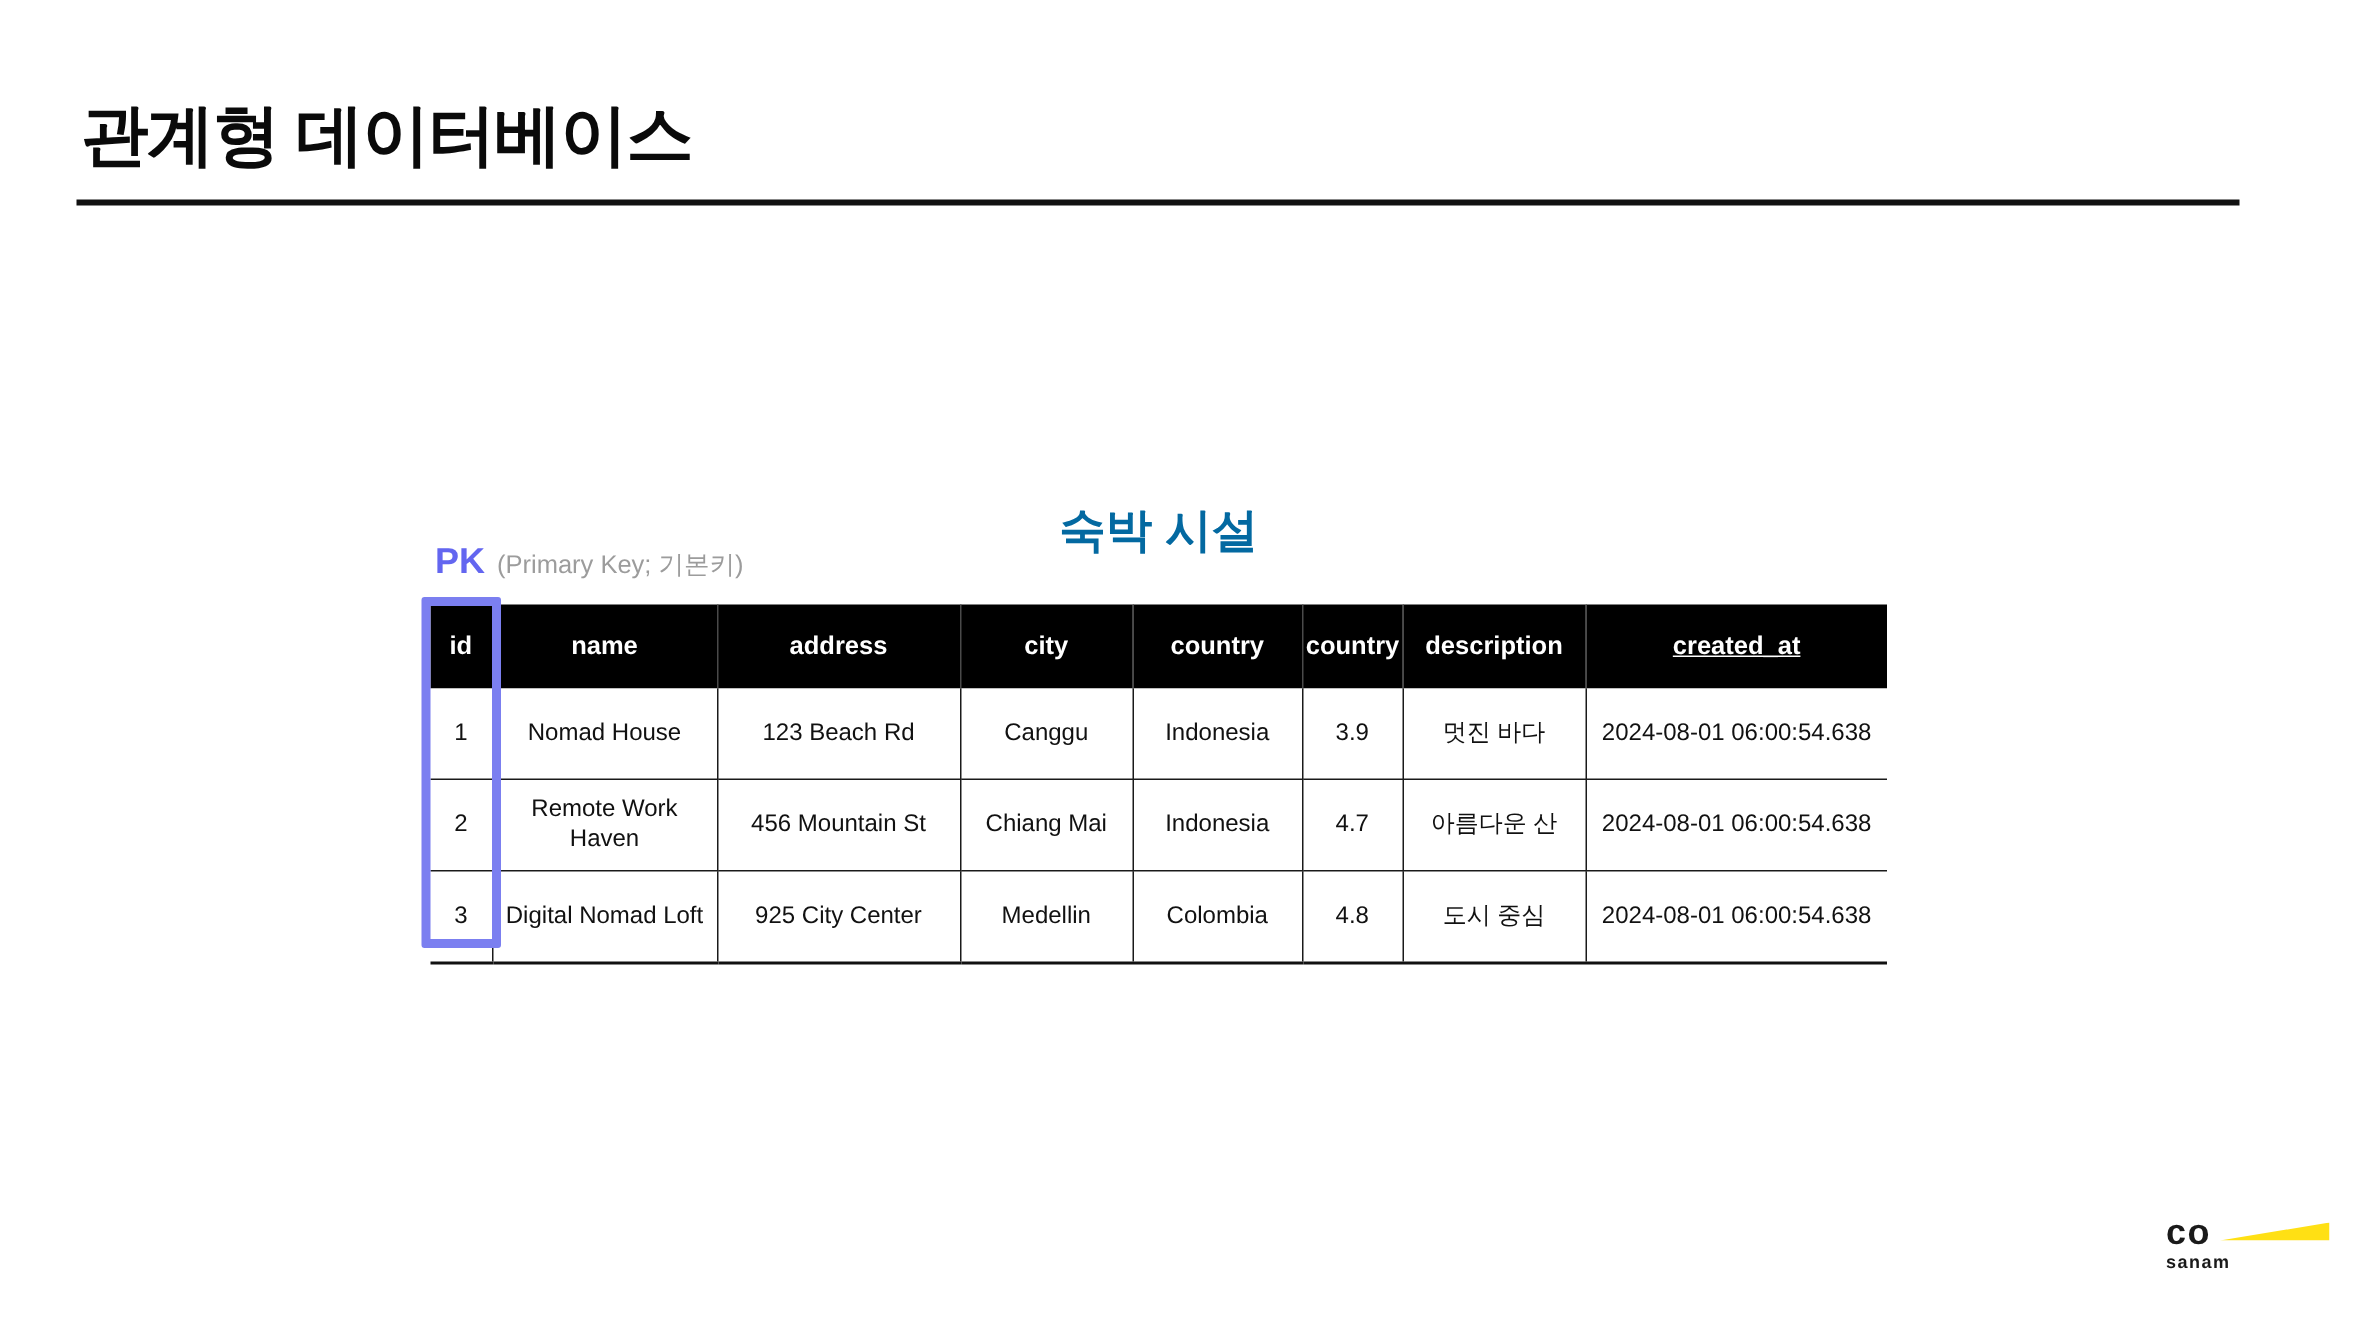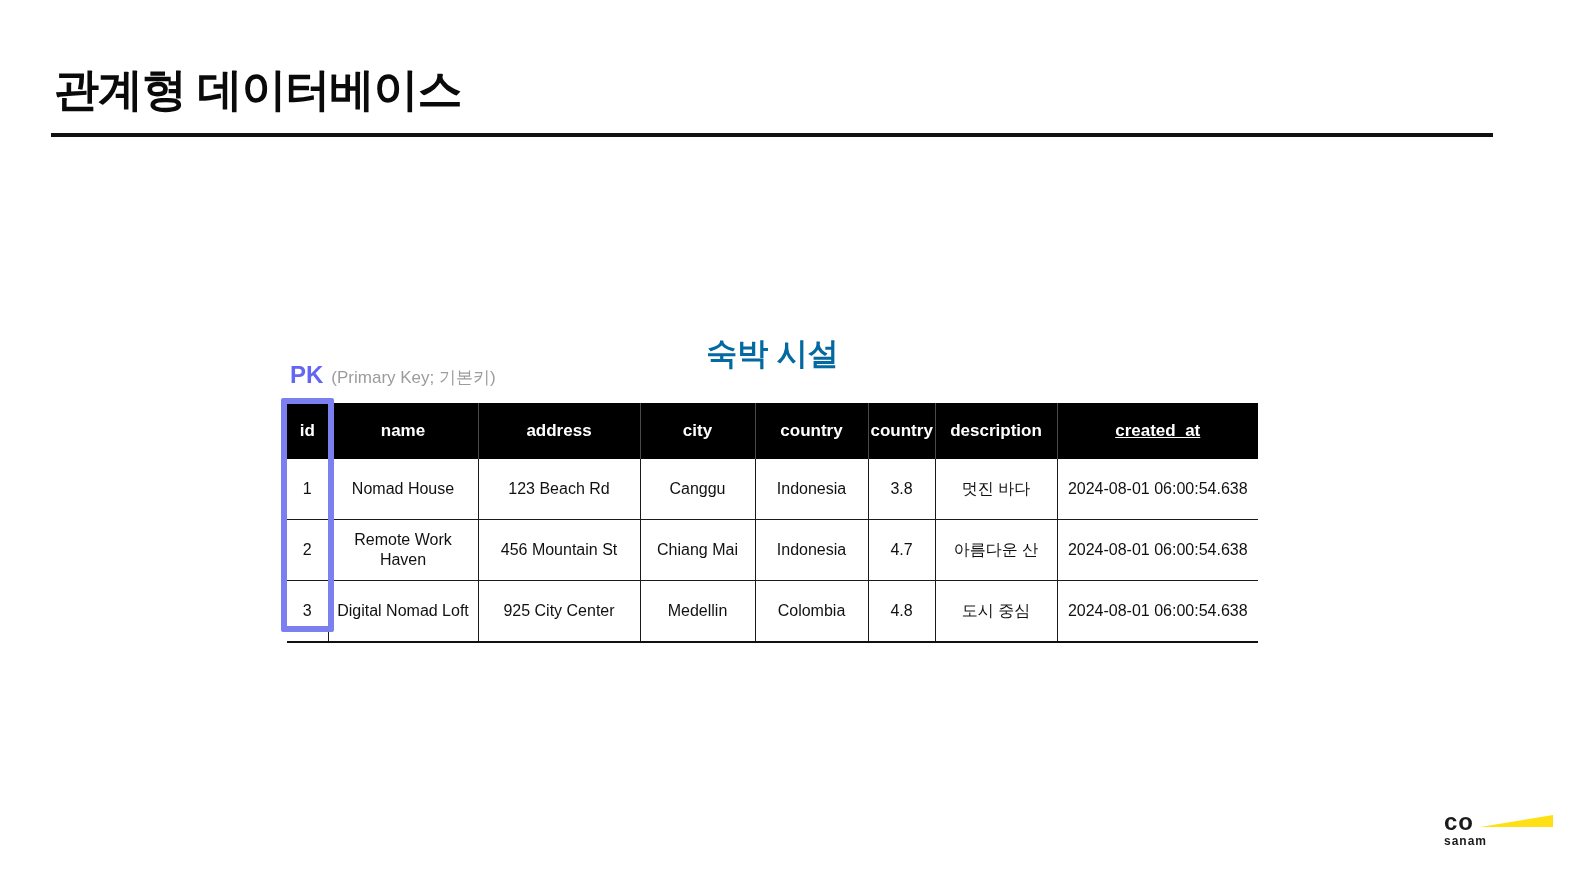--- a/index.html
+++ b/index.html
@@ -115,21 +115,21 @@
           <th>created_at</th>
         </tr>
     </thead>
     <tbody id="tbody">
         <tr>
           <td>1</td>
           <td>Nomad House</td>
           <td>123 Beach Rd</td>
           <td>Canggu</td>
           <td>Indonesia</td>
-          <td>3.8</td>
+          <td>3.9</td>
           <td>멋진 바다</td>
           <td>2024-08-01 06:00:54.638</td>
         </tr>
         <tr>
           <td>2</td>
           <td>Remote Work Haven</td>
           <td>456 Mountain St</td>
           <td>Chiang Mai</td>
           <td>Indonesia</td>
           <td>4.7</td>

